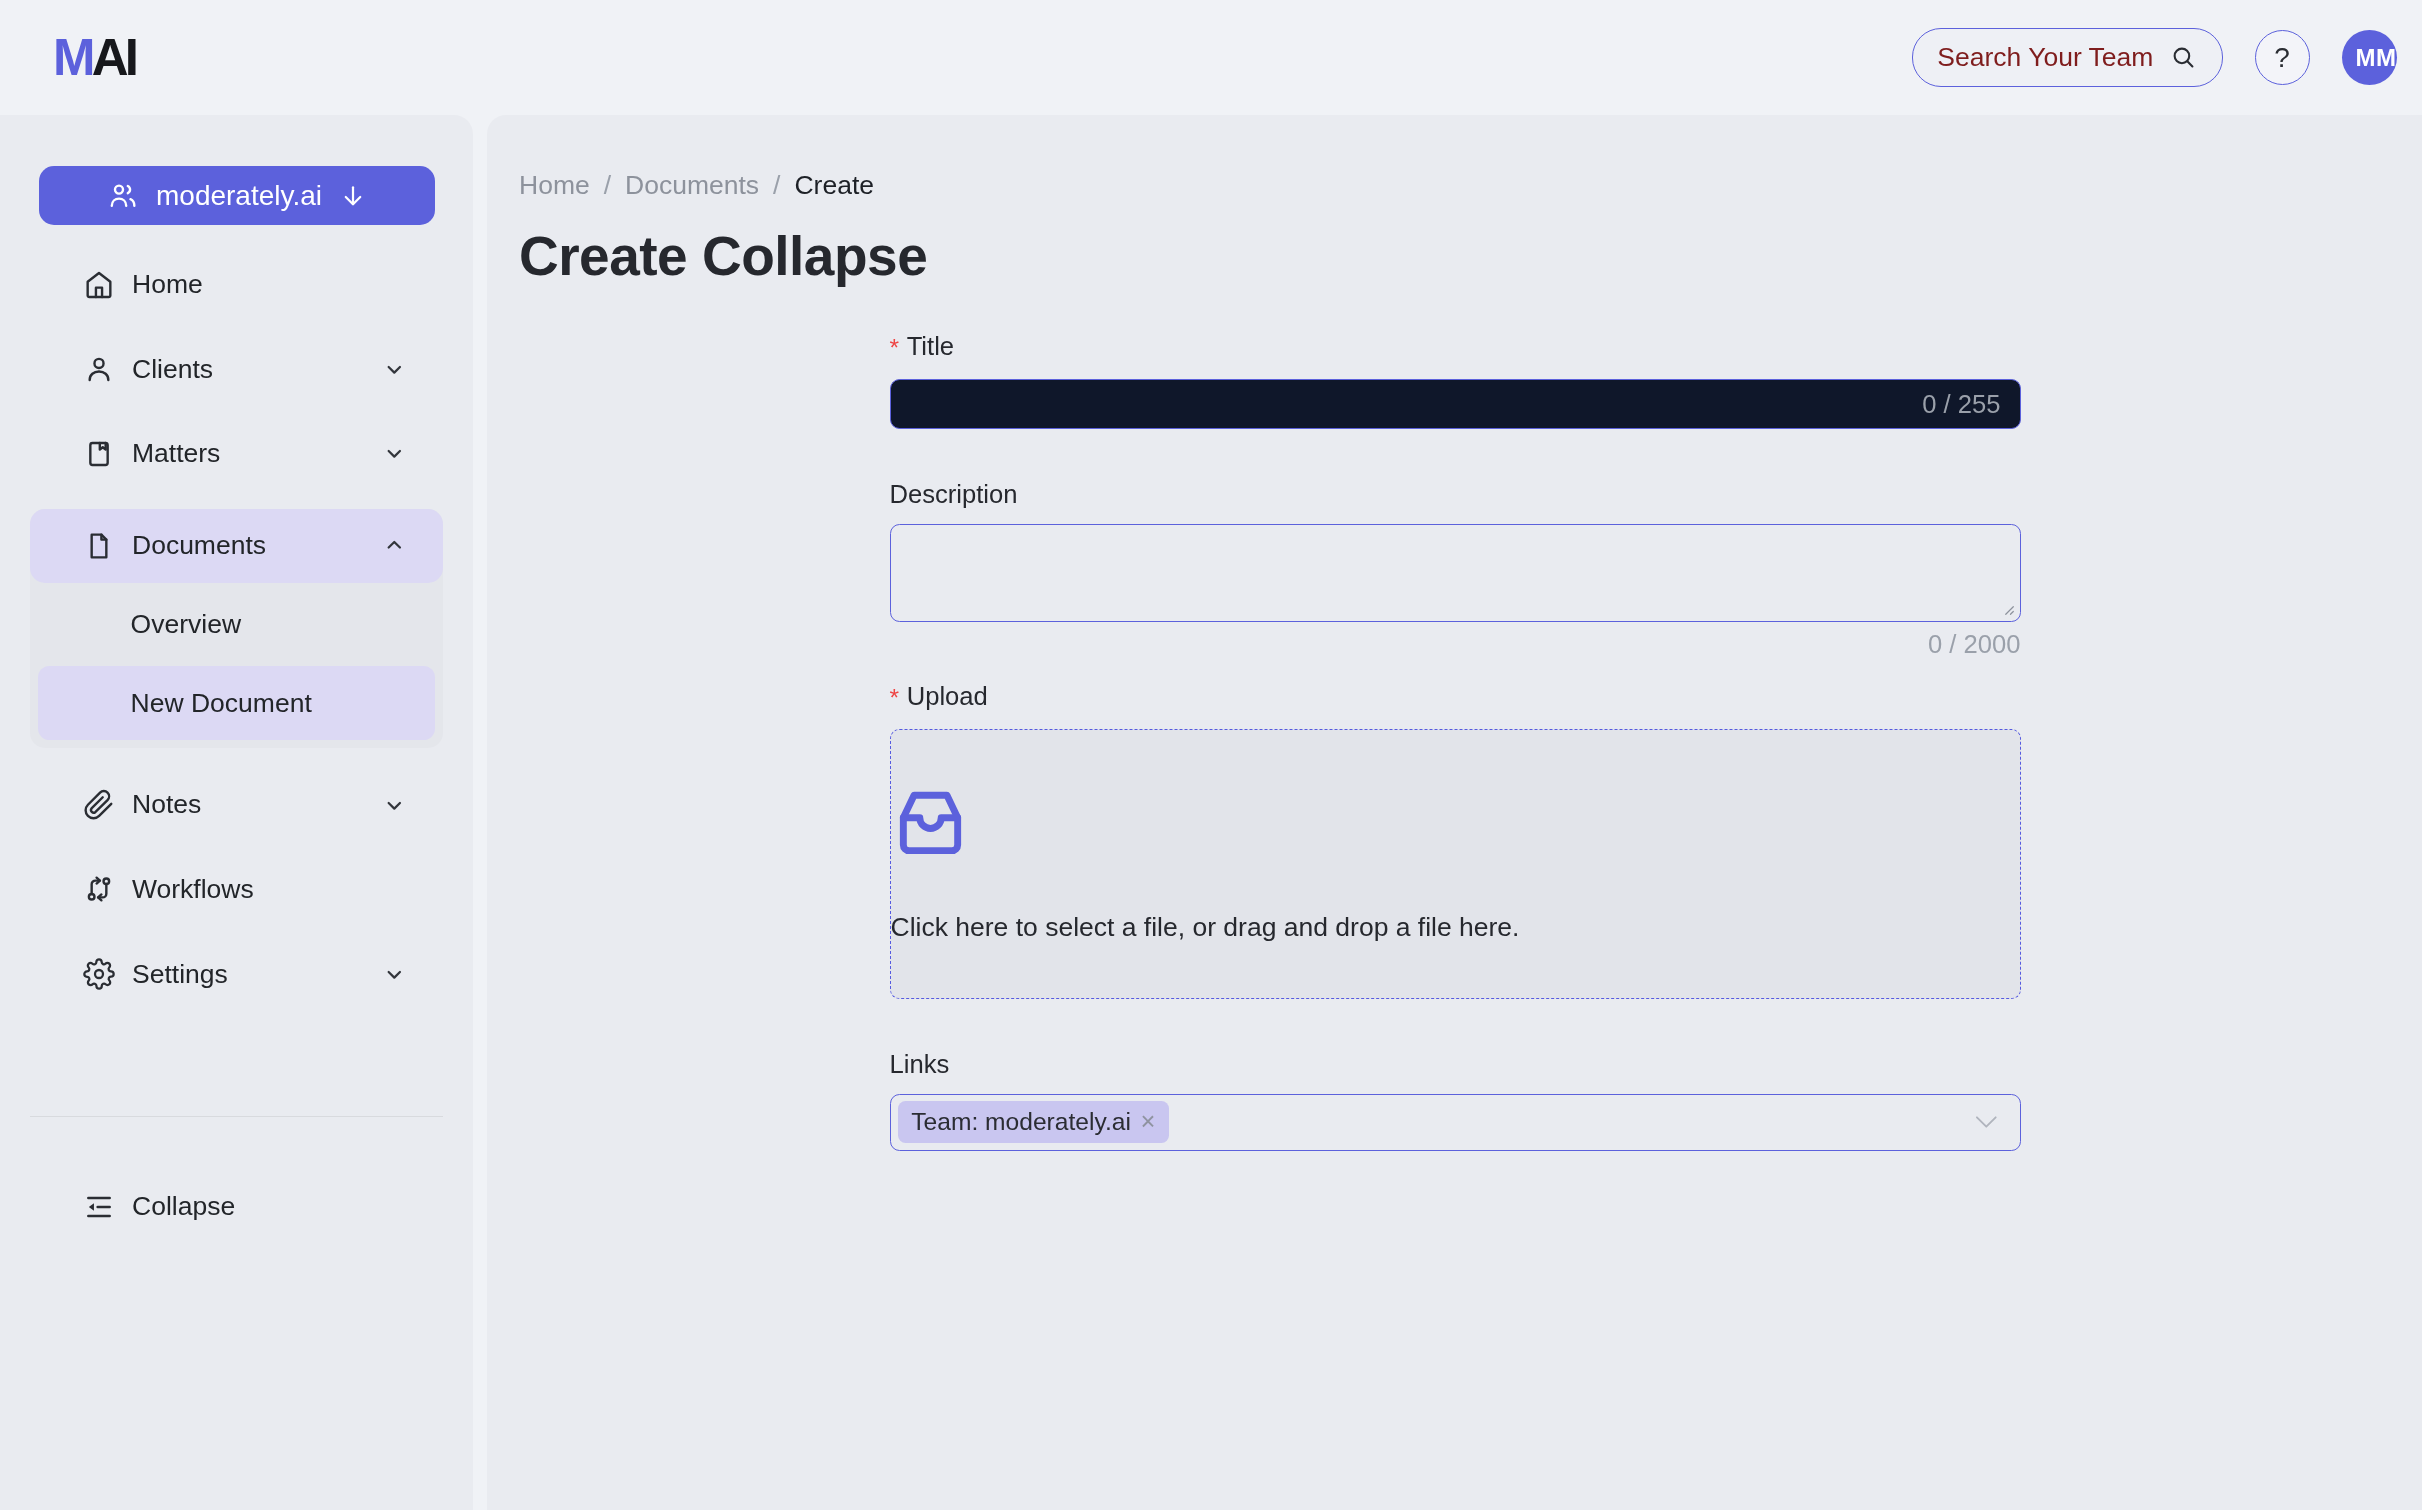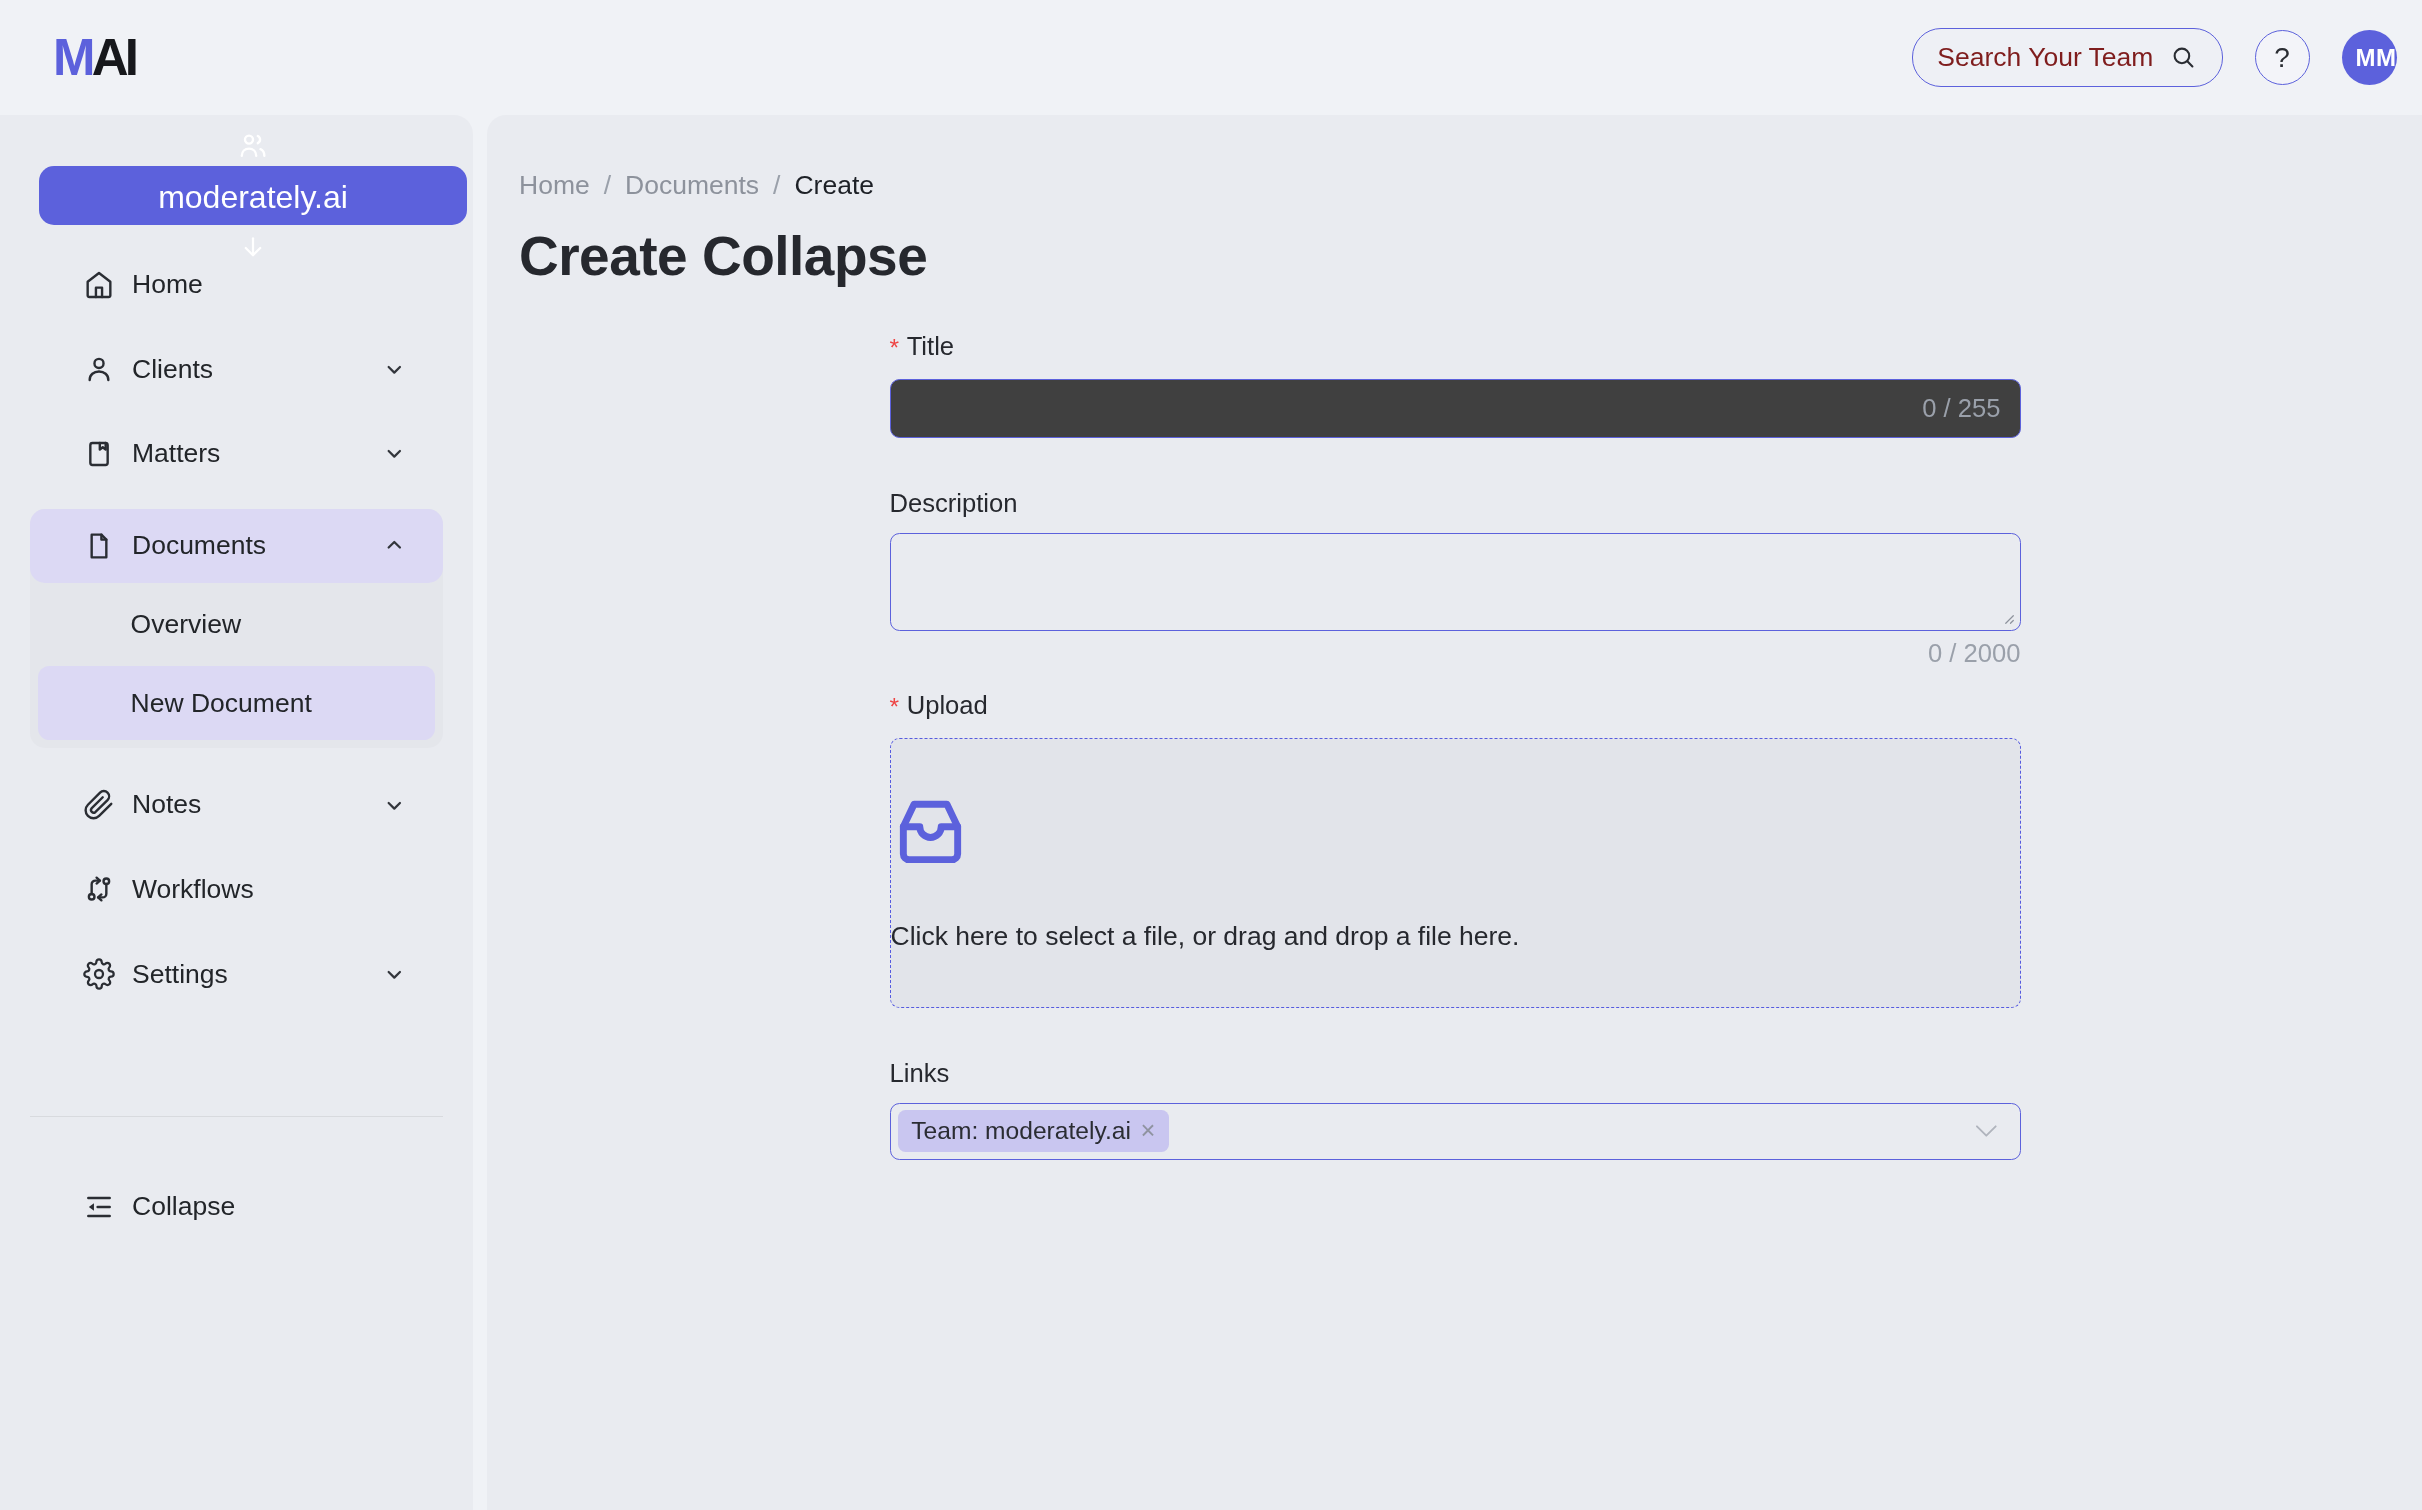--- a/index.html
+++ b/index.html
@@ -42,23 +42,23 @@
     background:#5c61dc; color:#fff; font-size:24px; font-weight:bold;
     display:flex; align-items:center; justify-content:flex-end; cursor:pointer; letter-spacing:0.5px;
   }
 
   
   .sidebar {
     position:absolute; top:115px; left:0; bottom:0; width:473px;
     background:#e9ebf0; border-top-right-radius:19px;
   }
   .team-btn {
-    margin:51px 39px 0 39px; width:428px; height:59px; border:none; border-radius:15px;
-    background:#5c61dc; color:#fff; font-size:32px; font-family:inherit;
-    display:flex; align-items:center; justify-content:center; gap:17px; cursor:pointer;flex-direction:column;
+    margin:51px 39px 0 39px; width:396px; height:59px; border:none; border-radius:15px;
+    background:#5c61dc; color:#fff; font-size:28px; font-family:inherit;
+    display:flex; align-items:center; justify-content:center; gap:17px; cursor:pointer;
   }
   .nav { margin-top:30px; }
   .nav-item {
     height:59px; margin:0 30px 25.6px 30px; padding:0 36px 0 53px;
     display:flex; align-items:center; cursor:pointer; border-radius:13.2px;
   }
   .nav-icon { width:32px; height:32px; color:#2a2d33; flex:0 0 auto; }
   .nav-icon svg { width:32px; height:32px; }
   .nav-label { font-size:26.5px; color:#222529; margin-left:17px; }
   .nav-chevron { margin-left:auto; width:24.6px; height:24.6px; color:#33363c; }
@@ -95,21 +95,21 @@
 
   
   .form { width:1131px; margin:44px auto 0 auto; padding-right:32px; box-sizing:content-box; }
   .form-inner { width:1131px; }
   .field { margin-top:51px; }
   .field:first-child { margin-top:0; }
   .field-label { font-size:25.6px; color:#26282e; margin-bottom:15px; display:flex; align-items:flex-start; gap:7.6px; }
   .req { color:#ee4444; font-size:24.6px; line-height:1.3; }
 
   .input-box {
-    position:relative; height:59px; border:1.9px solid #5c61dc; border-radius:9.5px; background:#404040;
+    position:relative; height:50px; border:1.9px solid #5c61dc; border-radius:9.5px; background:#0f172a;
   }
   .input-box input {
     width:100%; height:100%; padding:0 123px 0 19px; border:none; outline:none;
     background:transparent; font-size:26.5px; font-family:inherit; color:#26282e;
   }
   .counter-inside {
     position:absolute; right:19px; top:50%; transform:translateY(-50%);
     font-size:25.6px; color:#9aa0aa; pointer-events:none;
   }
   .textarea-box { position:relative; height:98px; border:1.9px solid #5c61dc; border-radius:9.5px; background:#e9ebf0; }

